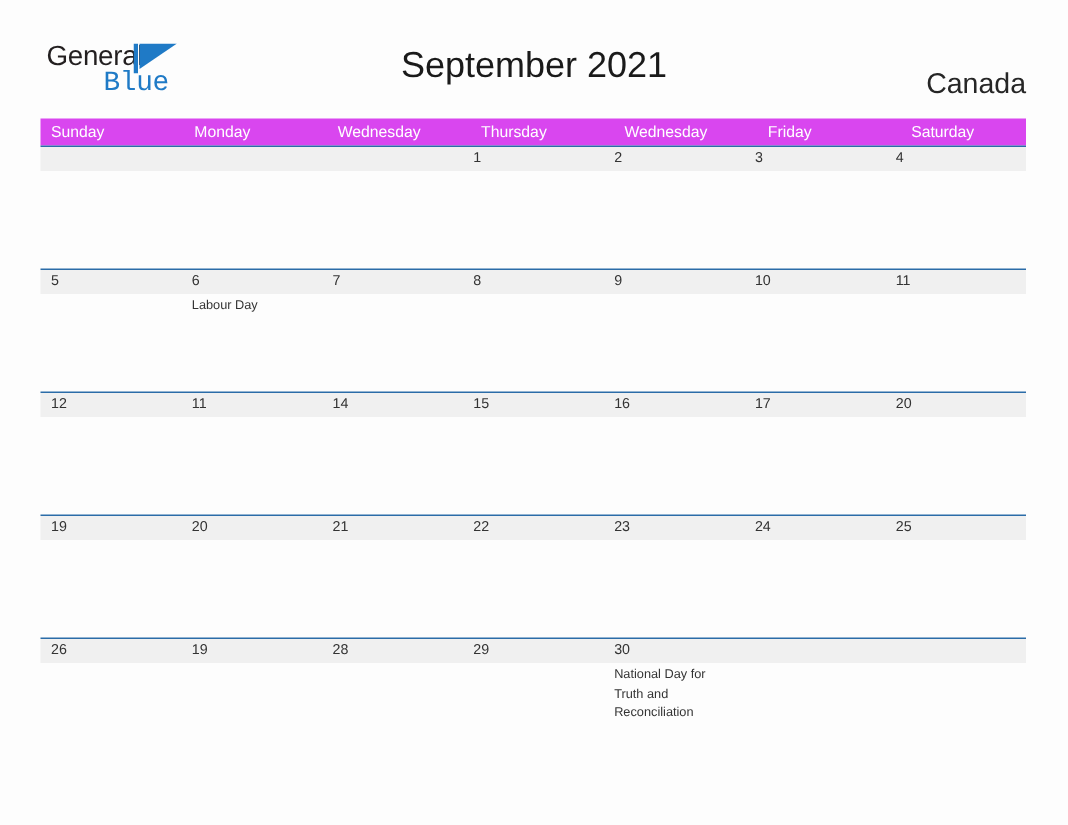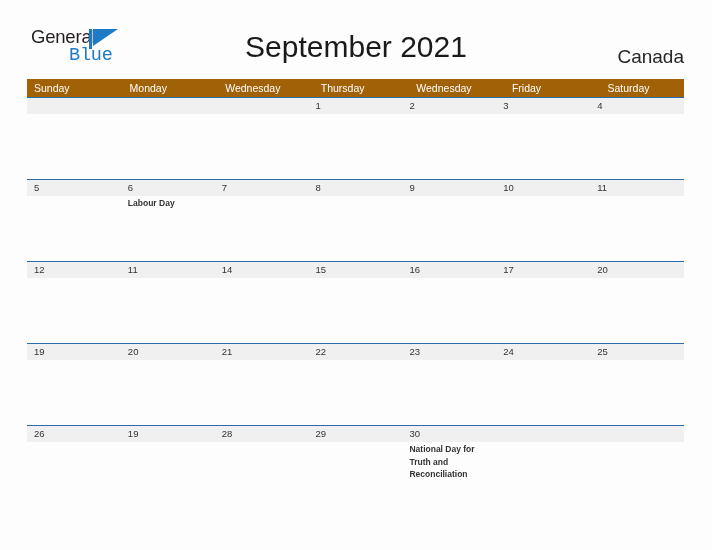--- a/index.html
+++ b/index.html
@@ -63,21 +63,21 @@
     margin-left: 12px;
   }
 
   
   .month-title {
     position: absolute;
     left: 0;
     right: 0;
     top: 30px;
     text-align: center;
-    font-size: 30px;
+    font-size: 24px;
     font-weight: normal;
     color: #1a1a1a;
     letter-spacing: 0px;
     font-family: "Liberation Sans", sans-serif;
   }
 
   
   .country-label {
     position: absolute;
     right: 28px;
@@ -90,21 +90,21 @@
   
   .calendar {
     position: absolute;
     left: 27px;
     top: 79px;
     width: 657px;
   }
 
   .weekday-header {
     display: flex;
-    background: #a16207;
+    background: #d946ef;
     height: 18px;
     gap: 12px;
   }
   .weekday-cell {
     flex: 1 1 0;
     color: #ffffff;
     font-size: 10.5px;
     line-height: 18px;
     padding-left: 7px;
     box-sizing: border-box;
@@ -145,21 +145,20 @@
     display: block;
     font-family: "Liberation Sans", sans-serif;
   }
   .day-event {
     font-size: 8.5px;
     color: #333333;
     line-height: 12.5px;
     display: block;
     margin-top: 1px;
     font-family: "Liberation Sans", sans-serif;
-    font-weight: bold;
   }
 </style>
 </head>
 <body>
 
 <div class="page-header">
 
   <div class="logo">
     <span class="logo-row-1">
       <span class="logo-general">General</span>

